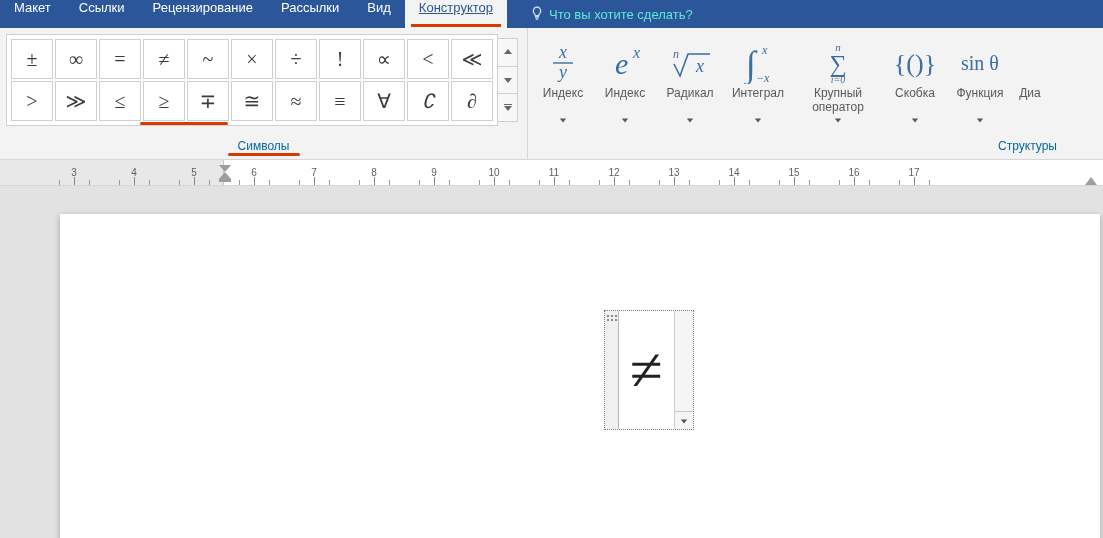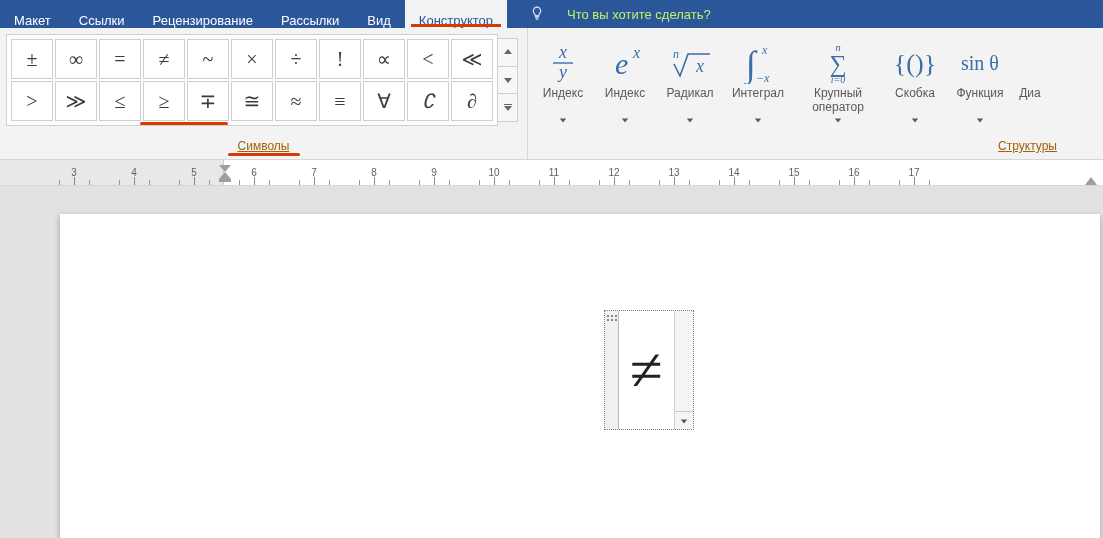--- a/index.html
+++ b/index.html
@@ -18,42 +18,42 @@
     display: flex;
     align-items: stretch;
     background: #2b579a;
     height: 28px;
     color: #fff;
     font-size: 13px;
   }
   .tab {
     padding: 0 14px;
     display: flex;
-    align-items: flex-end;
+    align-items: flex-start;
     cursor: pointer;
     white-space: nowrap;
   }
   .tab.active {
     background: #f3f3f3;
     color: #2b579a;
     position: relative;
     text-decoration: underline;
   }
   .tab.active .underline {
     position: absolute;
     left: 6px; right: 6px; bottom: 1px;
     height: 3px;
     background: #d83b01;
   }
   .tell-me {
     display: flex;
     align-items: center;
-    gap: 22px;
+    gap: 4px;
     margin-left: 22px;
-    color: #bef264;
+    color: #5eead4;
     font-size: 13px;
   }
   .tell-me svg { width:16px; height:16px; }
 
   
   .ribbon {
     display: flex;
     background: #f3f3f3;
     height: 132px;
     border-bottom: 1px solid #d6d6d6;
@@ -62,25 +62,24 @@
     border-right: 1px solid #d6d6d6;
     display: flex;
     flex-direction: column;
     justify-content: space-between;
     padding: 6px 6px 2px 6px;
     position: relative;
   }
   .group-label {
     text-align: center;
     font-size: 12px;
-    color: #a16207;
+    color: #0369a1;
     padding: 2px 0 0;
     height: 20px;
     position: relative;
-    text-decoration: underline;
   }
   .launcher {
     position: absolute;
     right: 4px;
     bottom: 2px;
     width: 14px; height: 14px;
     color:#666;
     cursor:pointer;
   }
 

